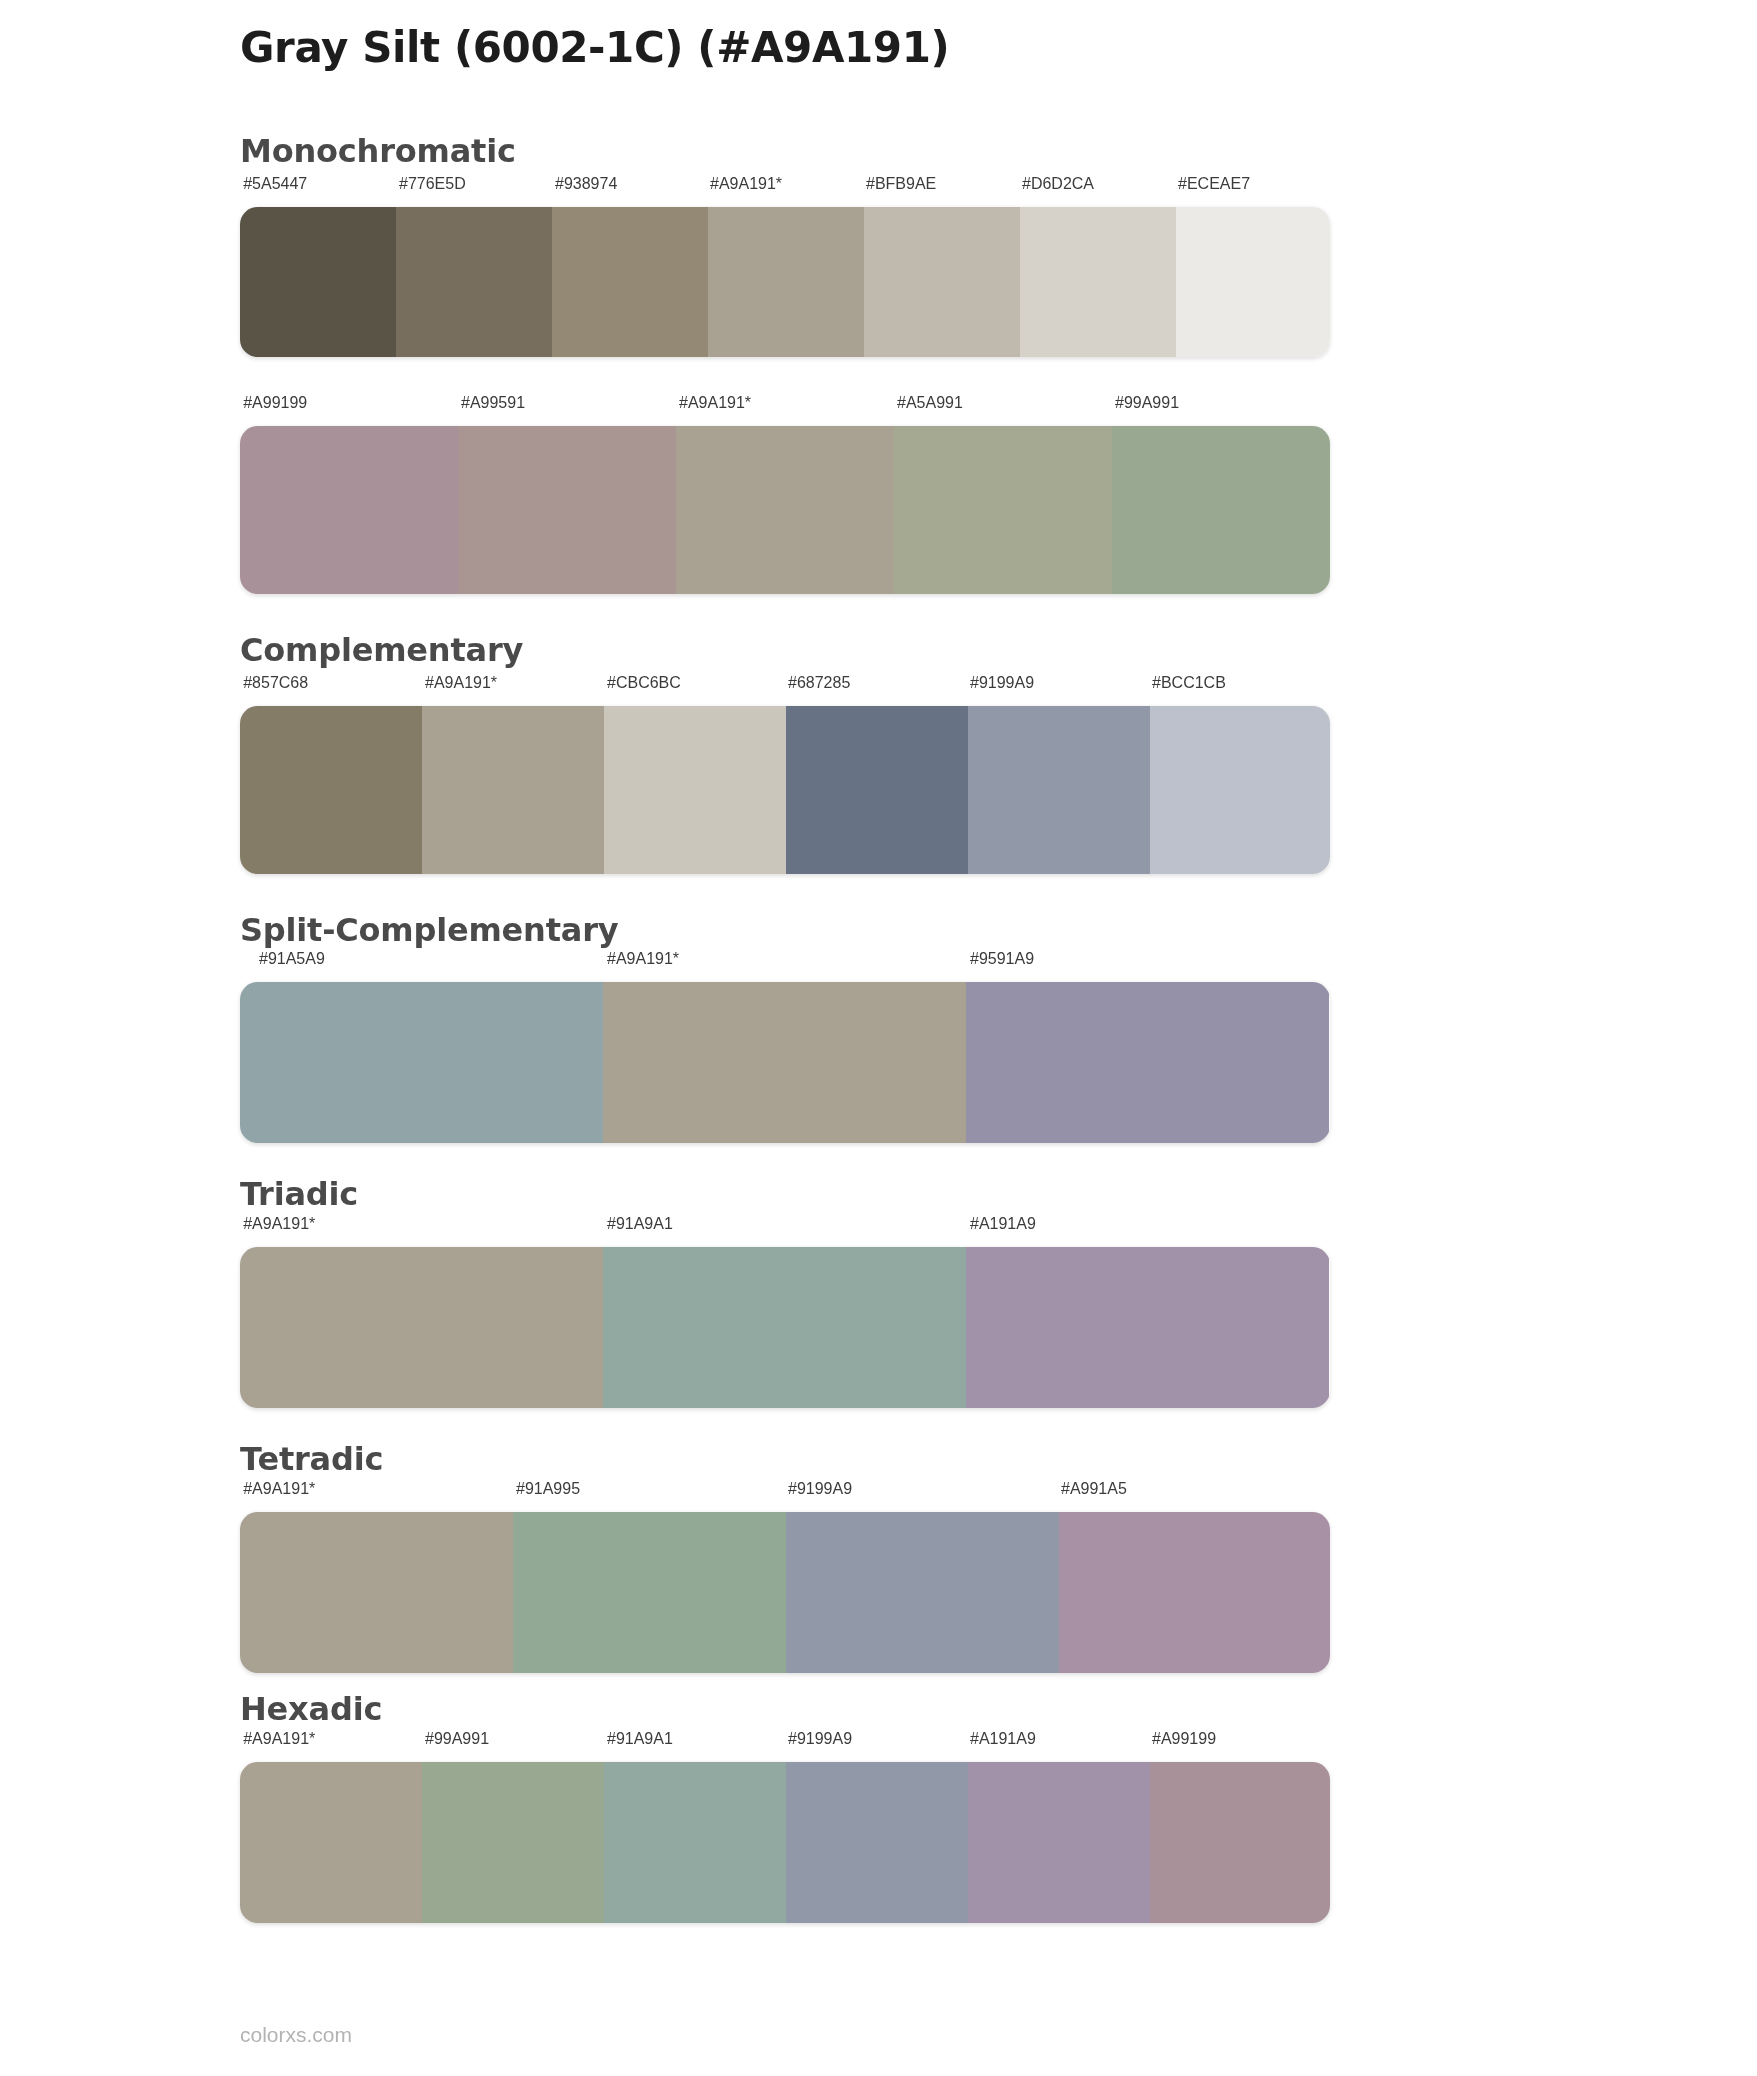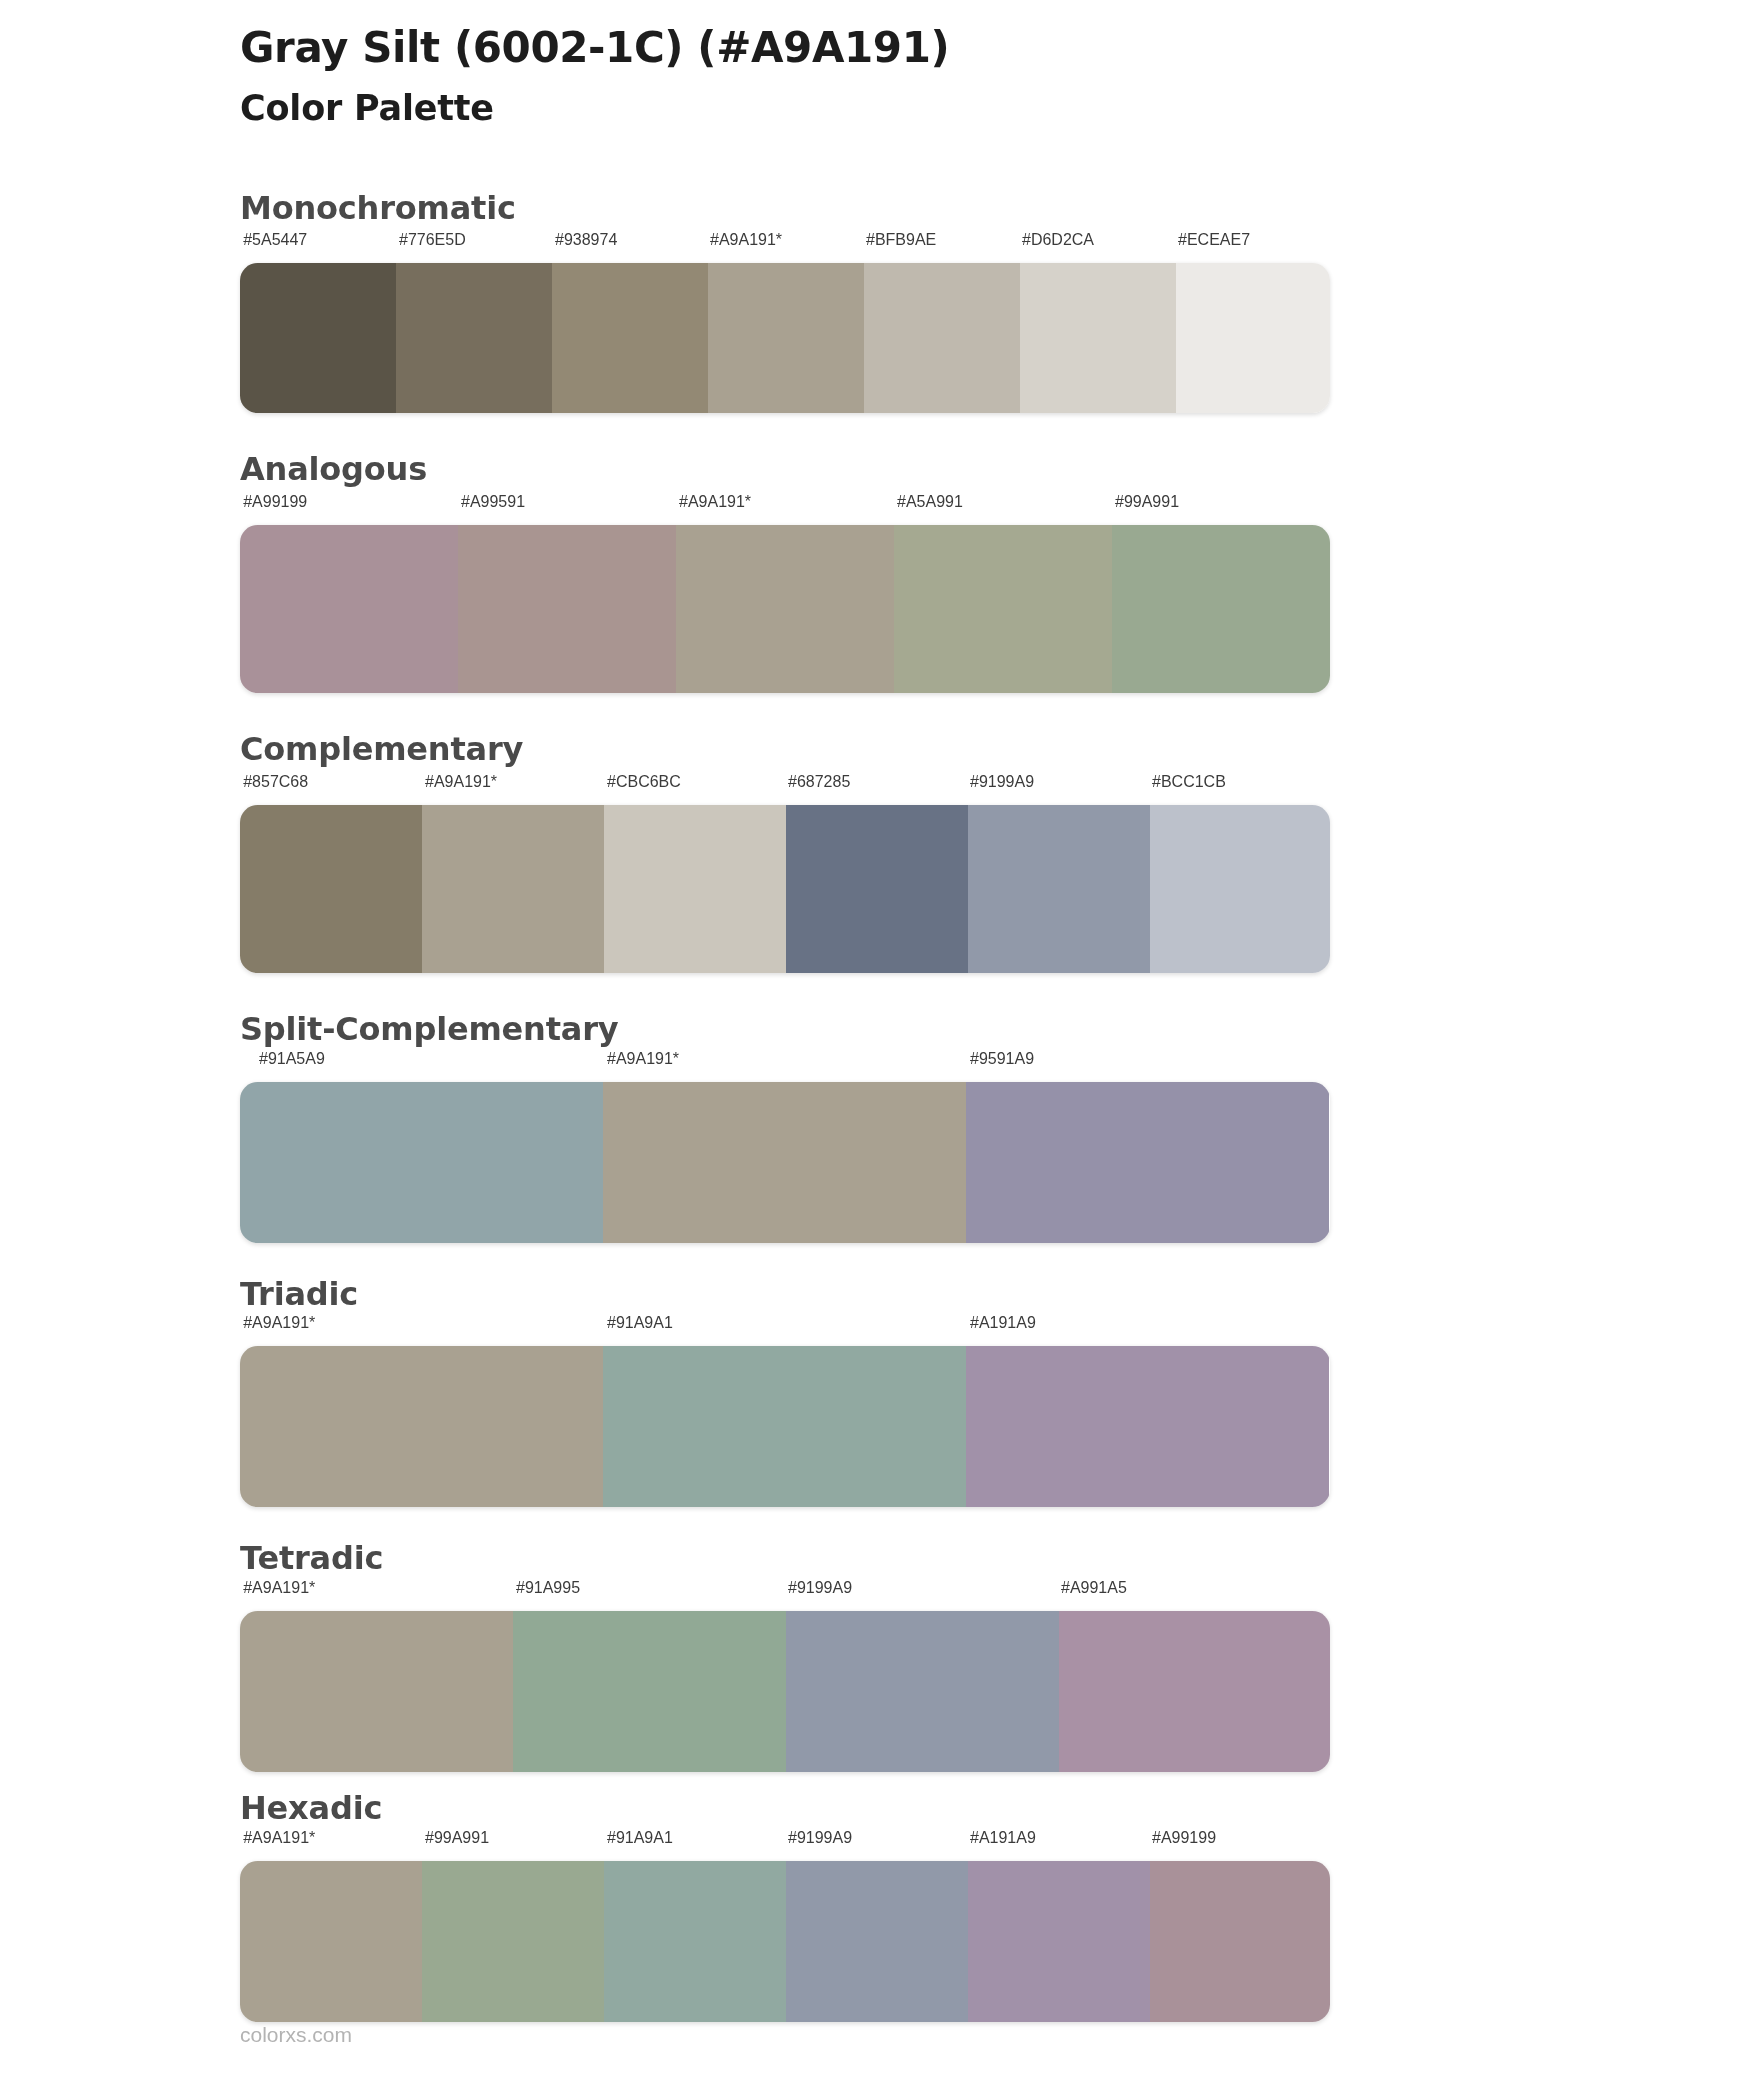--- a/index.html
+++ b/index.html
@@ -122,21 +122,20 @@
     margin-top: 12px;
   }
 </style>
 </head>
 <body>
 
 <div class="page">
 
   <div class="header">
     <h1 class="page-title">Gray Silt (6002-1C) (#A9A191)</h1>
-    <h2 class="page-subtitle">Color Palette</h2>
   </div>
 
   <div class="sections">
 
     <div class="section sec-mono">
       <div class="section-title">Monochromatic</div>
       <div class="labels-row" style="width: 1090px;">
           <div class="swatch-label" style="left: 3.2px;">#5A5447</div>
           <div class="swatch-label" style="left: 159px; text-align: right;">#776E5D</div>
           <div class="swatch-label" style="left: 315px;">#938974</div>
@@ -150,21 +149,20 @@
           <div class="swatch" title="#776E5D" style="background: rgb(119, 110, 93); width: 156px; flex: 0 0 156px;"></div>
           <div class="swatch" title="#938974" style="background: rgb(147, 137, 116); width: 156px; flex: 0 0 156px;"></div>
           <div class="swatch" title="#A9A191*" style="background: rgb(169, 161, 145); width: 156px; flex: 0 0 156px;"></div>
           <div class="swatch" title="#BFB9AE" style="background: rgb(191, 185, 174); width: 156px; flex: 0 0 156px;"></div>
           <div class="swatch" title="#D6D2CA" style="background: rgb(214, 210, 202); width: 156px; flex: 0 0 156px;"></div>
           <div class="swatch" title="#ECEAE7" style="background: rgb(236, 234, 231); width: 156px; flex: 0 0 156px;"></div>
         </div>
     </div>
 
     <div class="section sec-analog">
-      <div class="section-title">Analogous</div>
       <div class="labels-row" style="width: 1090px;">
           <div class="swatch-label" style="left: 3.2px;">#A99199</div>
           <div class="swatch-label" style="left: 221px;">#A99591</div>
           <div class="swatch-label" style="left: 439px;">#A9A191*</div>
           <div class="swatch-label" style="left: 657px;">#A5A991</div>
           <div class="swatch-label" style="left: 875px;">#99A991</div>
         </div>
       <div class="swatch-row row-analog" style="width: 1090px;">
           <div class="swatch" title="#A99199" style="background: rgb(169, 145, 153); width: 218px; flex: 0 0 218px;"></div>
           <div class="swatch" title="#A99591" style="background: rgb(169, 149, 145); width: 218px; flex: 0 0 218px;"></div>

